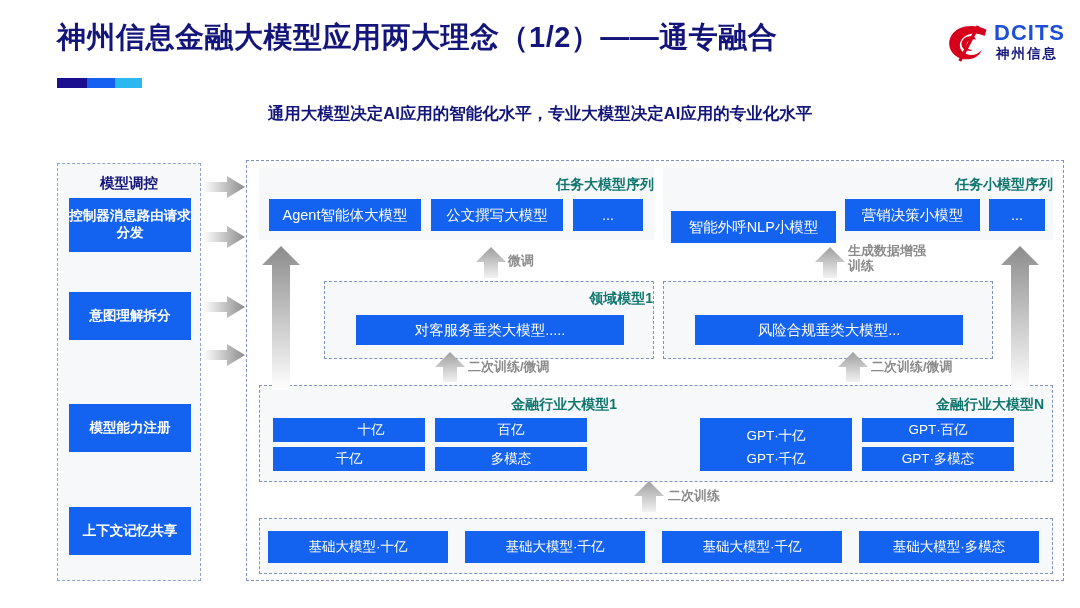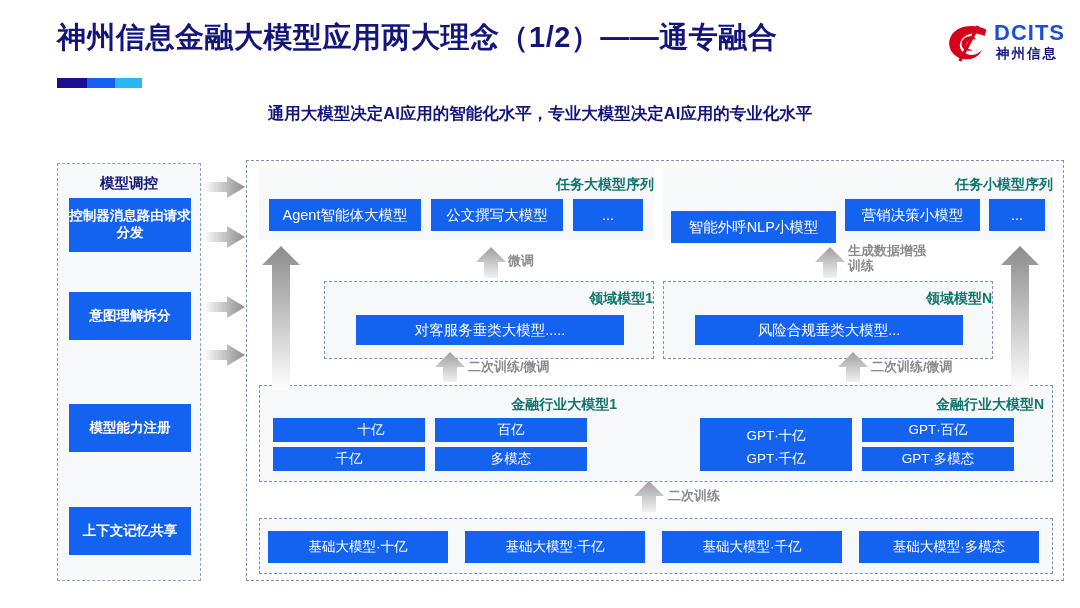--- a/index.html
+++ b/index.html
@@ -159,21 +159,20 @@
     <div class="bbox" style="left:182px;top:31px;width:135px;height:32px;">营销决策小模型</div>
     <div class="bbox" style="left:326px;top:31px;width:56px;height:32px;">...</div>
   </div>
 
   <div class="group" style="left:324px;top:281px;width:330px;height:78px;">
     <div class="group-title">领域模型1</div>
     <div class="bbox" style="left:31px;top:33px;width:268px;height:30px;">对客服务垂类大模型.....</div>
   </div>
 
   <div class="group" style="left:663px;top:281px;width:330px;height:78px;">
-    <div class="group-title">领域模型N</div>
     <div class="bbox" style="left:31px;top:33px;width:268px;height:30px;">风险合规垂类大模型...</div>
   </div>
 
   <div class="group" style="left:259px;top:385px;width:794px;height:97px;"></div>
 
   <div class="group" style="left:267px;top:388px;width:350px;height:91px;border:none;background:transparent;">
     <div class="group-title">金融行业大模型1</div>
     <div class="bbox small" style="left:6px;top:30px;width:152px;height:24px;padding-left:44px;">十亿</div>
     <div class="bbox small" style="left:168px;top:30px;width:152px;height:24px;">百亿</div>
     <div class="bbox small" style="left:6px;top:59px;width:152px;height:24px;">千亿</div>

